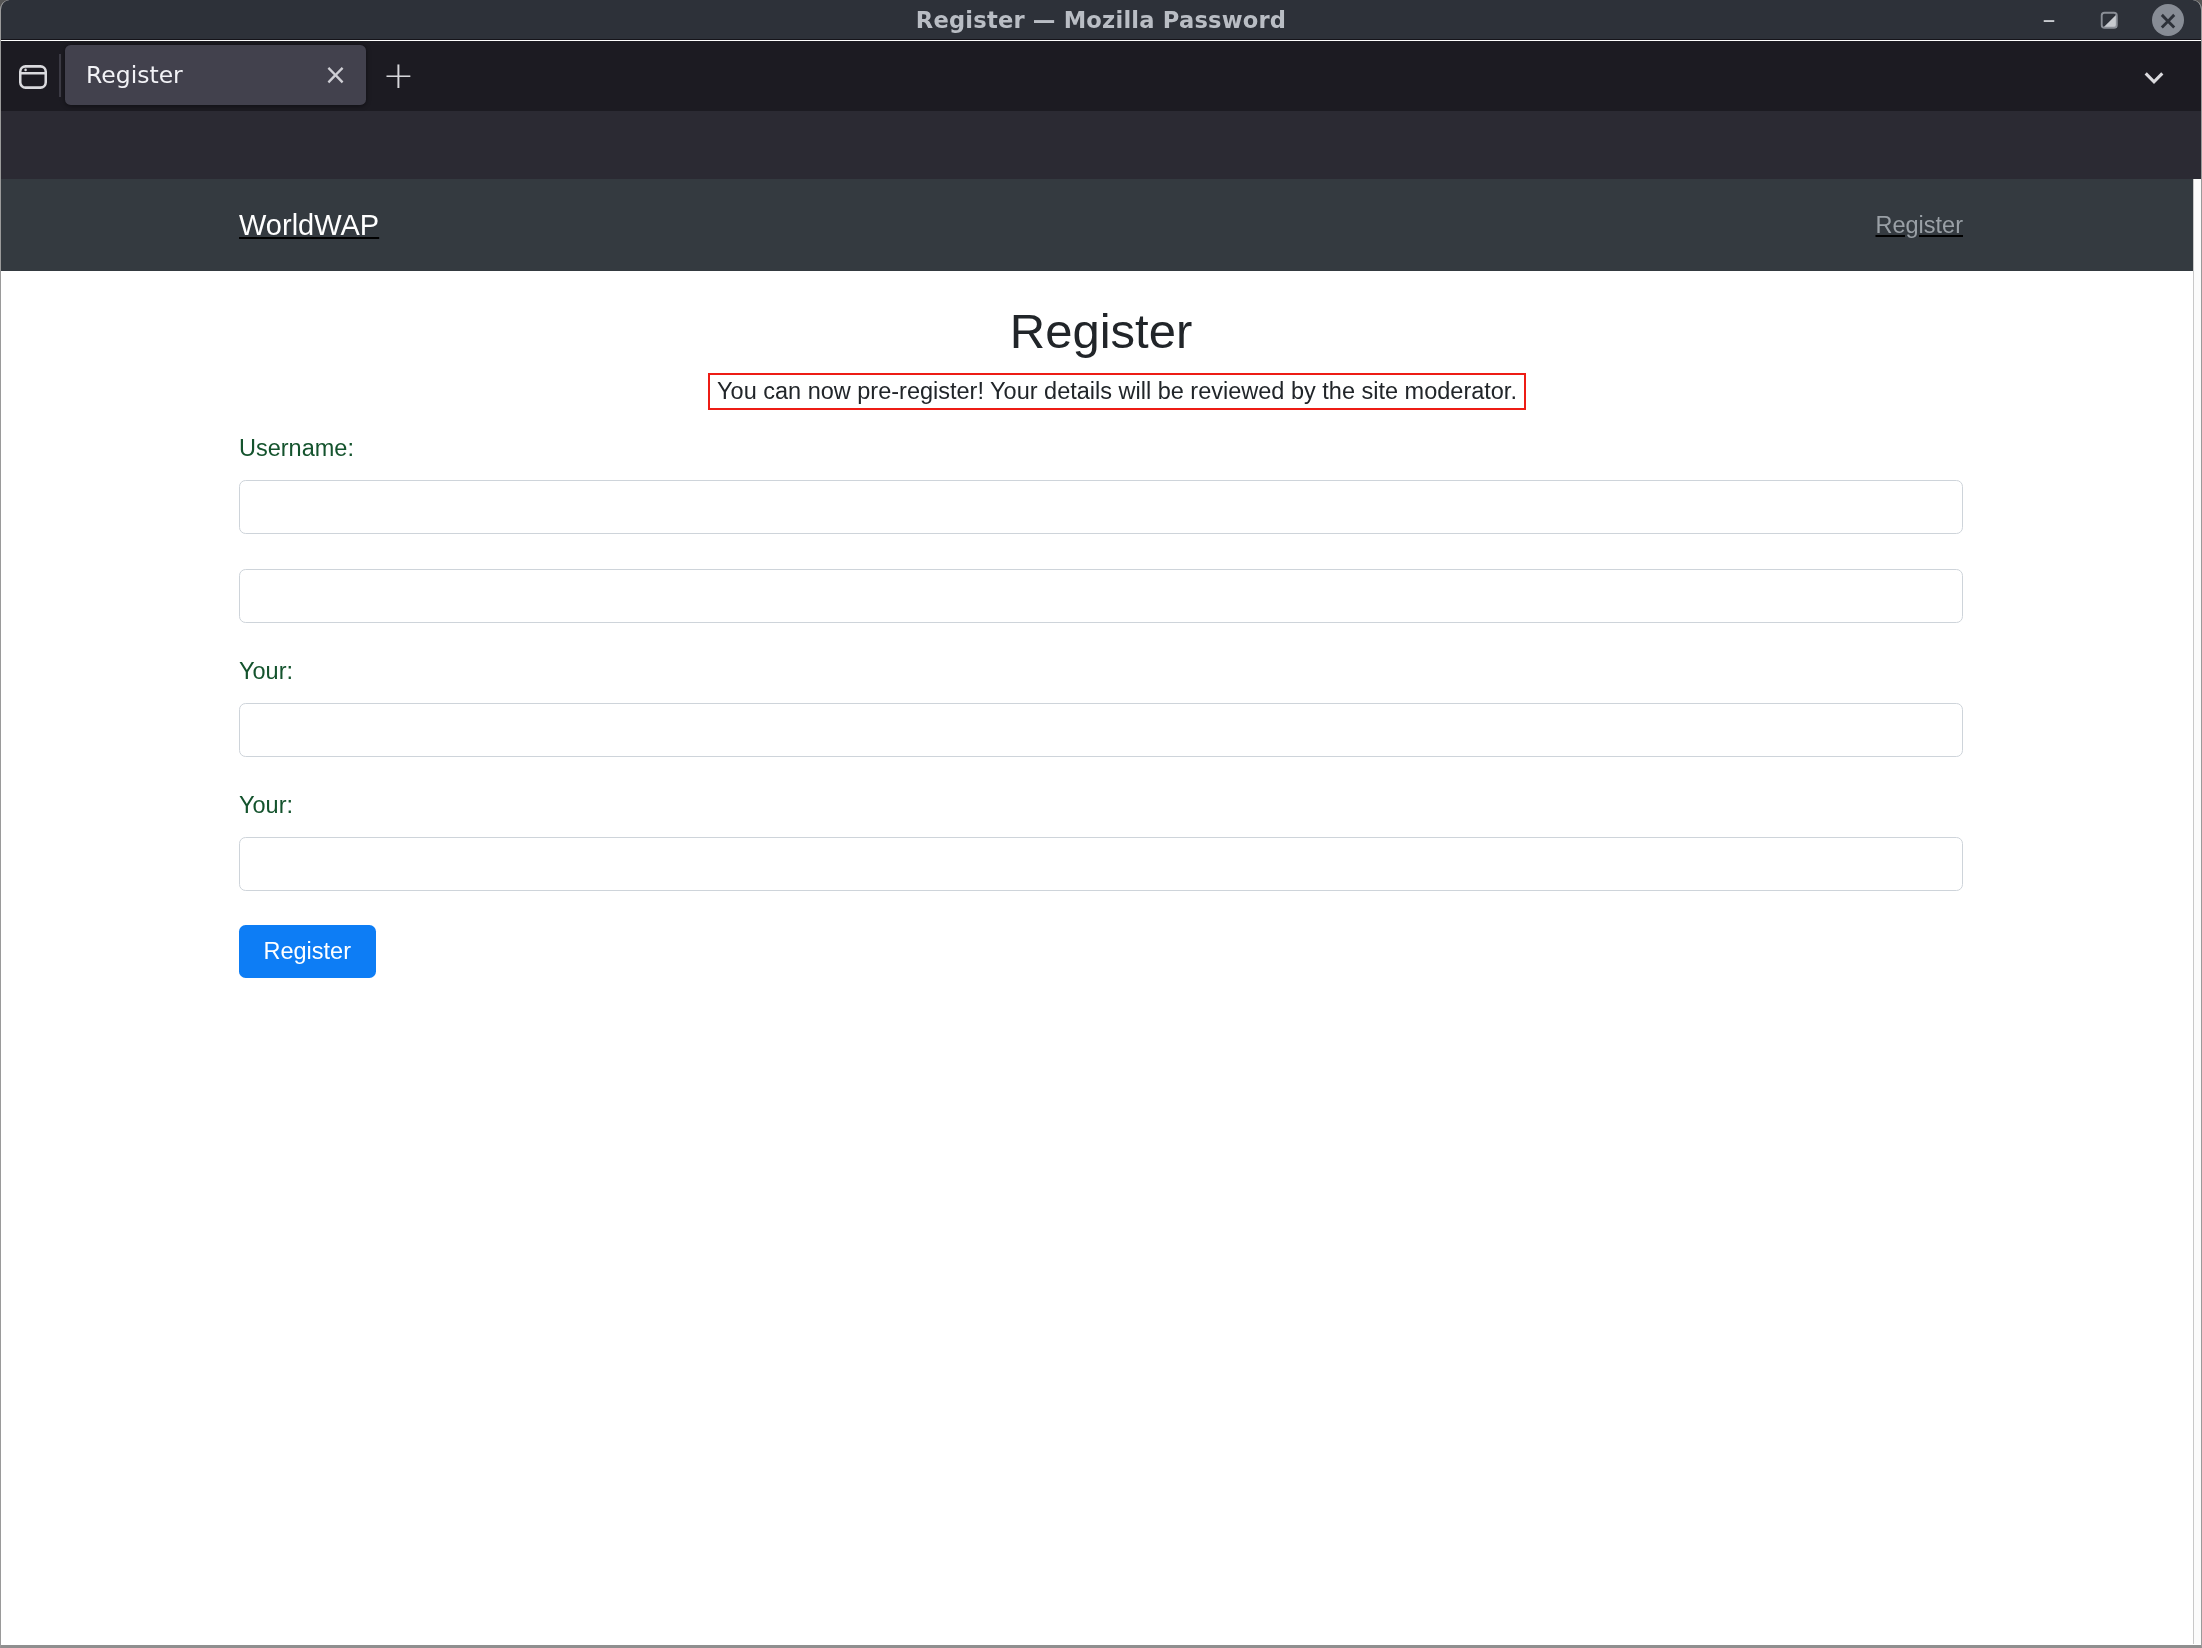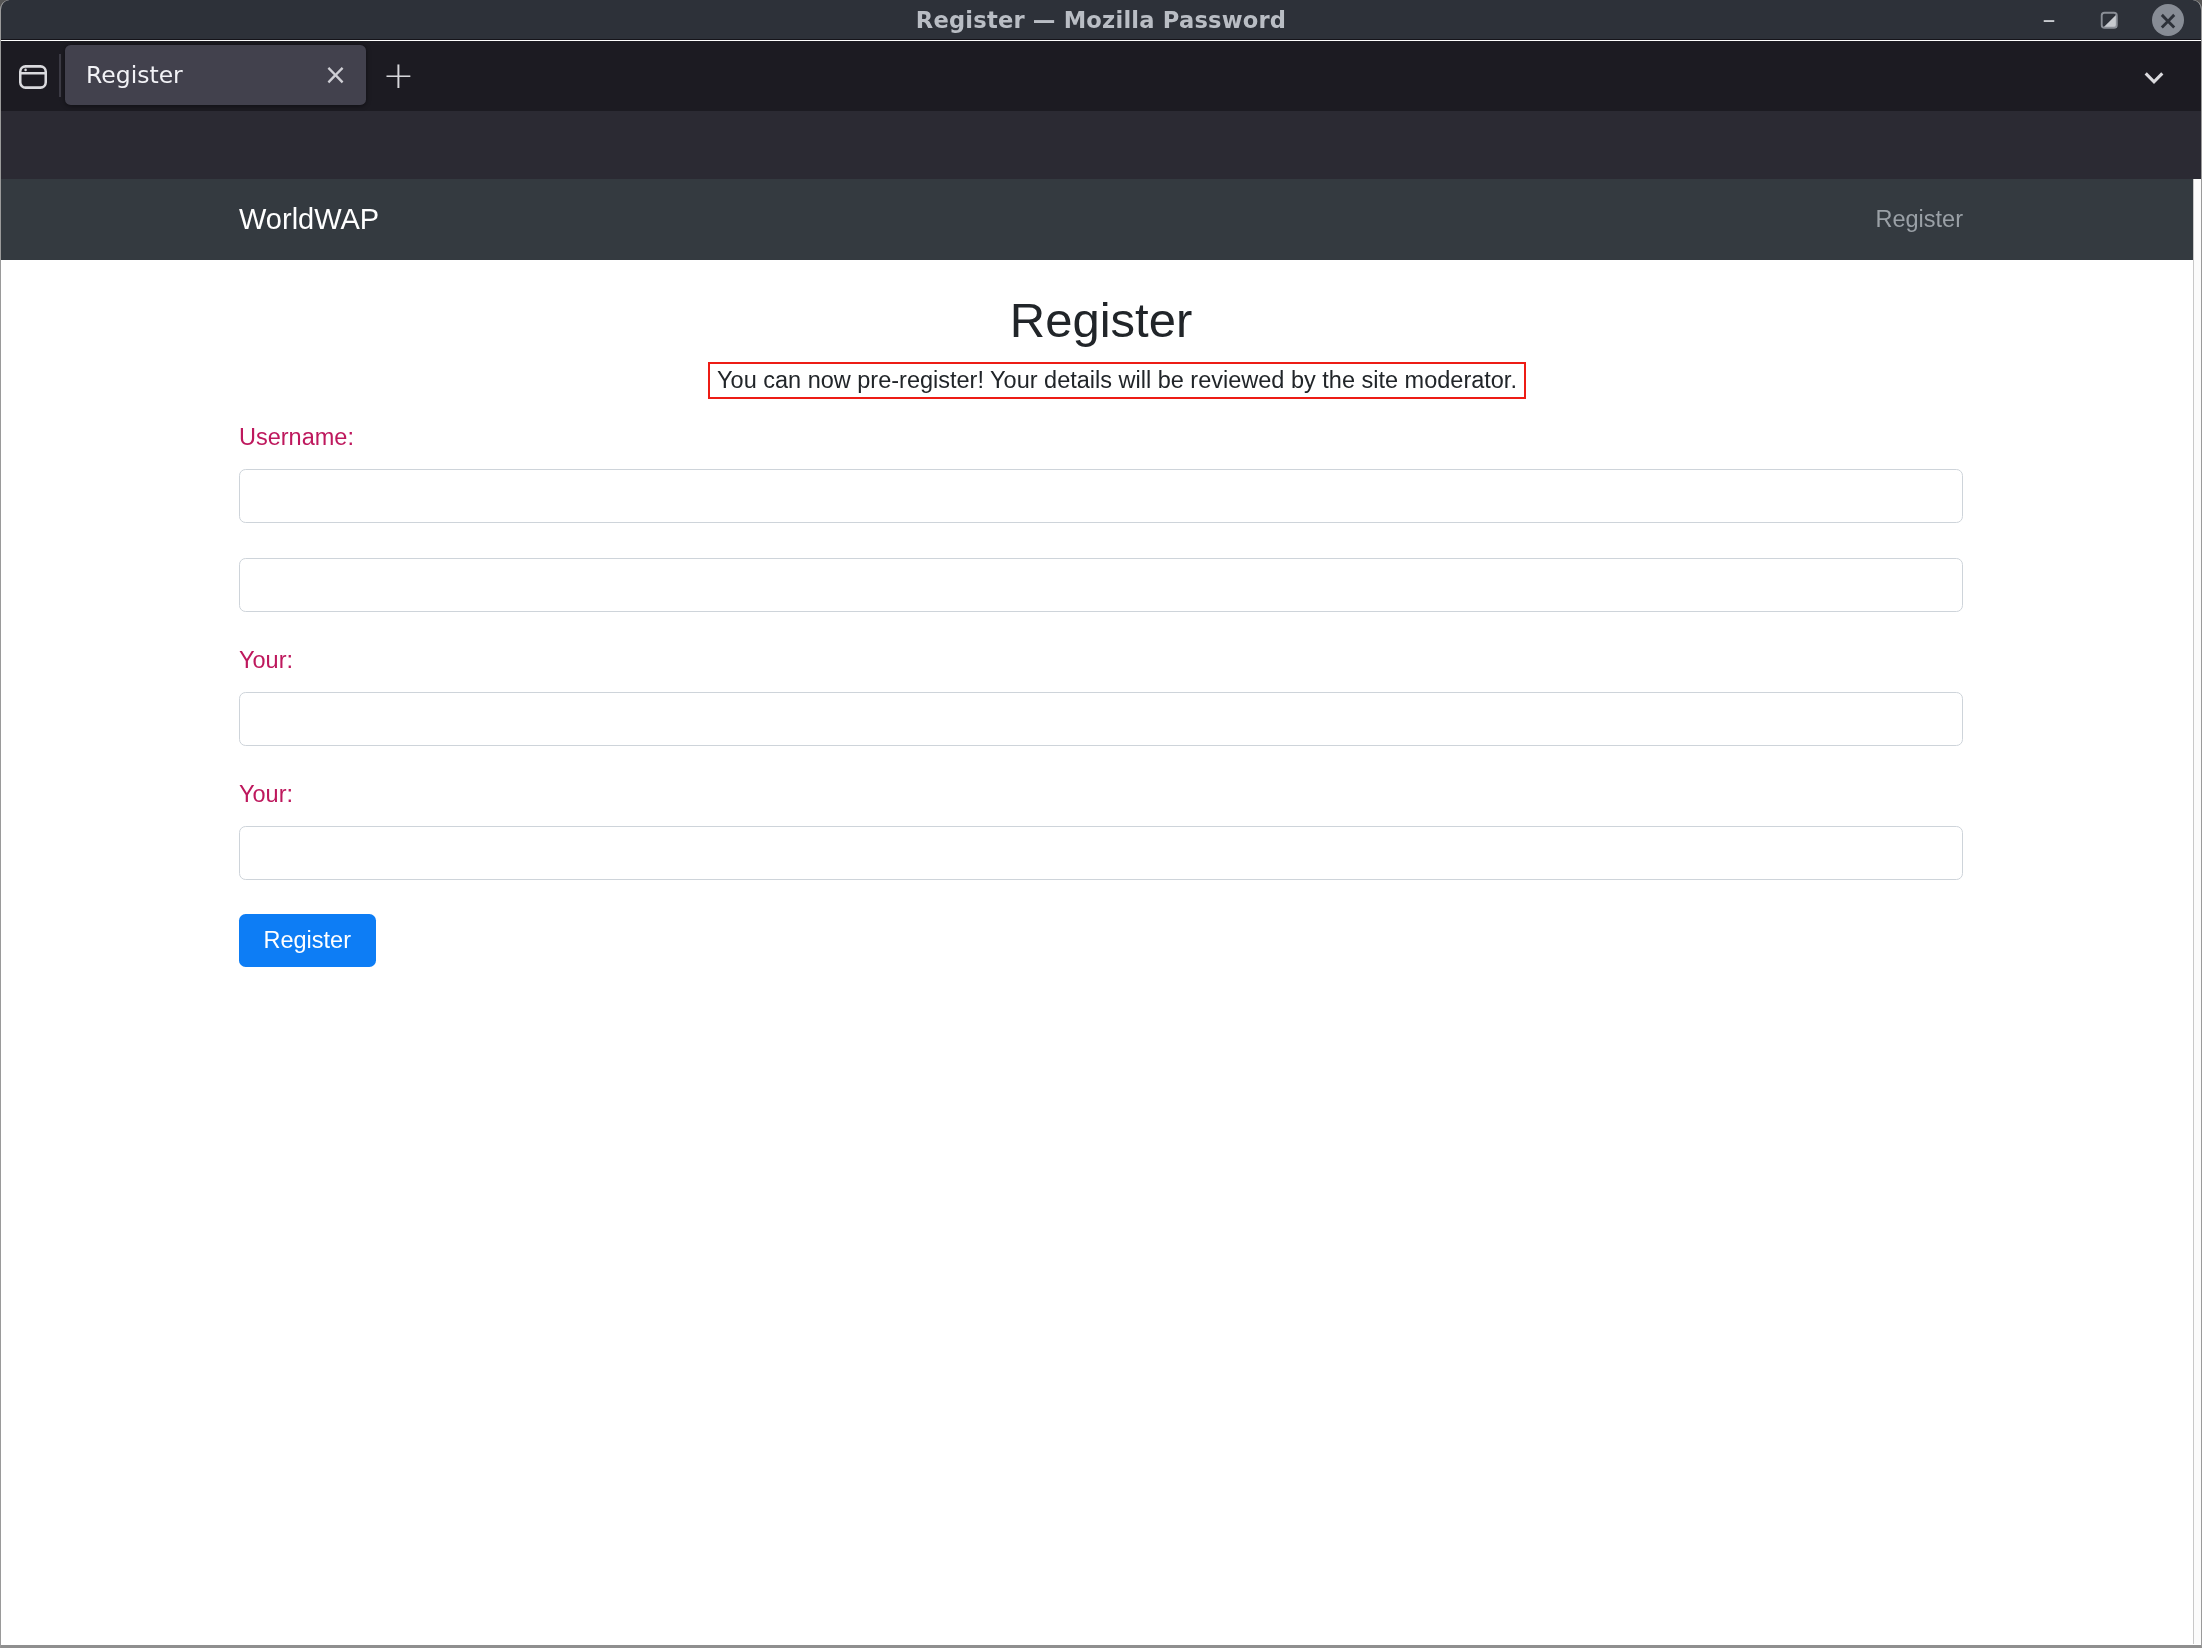--- a/index.html
+++ b/index.html
@@ -49,36 +49,36 @@
     background:#1c1b22; border-radius:7.5px; display:flex; align-items:center; padding:0 11.3px;
   }
   .url-text { font-size:24.5px; margin-left:13px; white-space:nowrap; }
   .url-domain { color:#fbfbfe; font-weight:bold; }
   .url-path { color:#9b9ba3; }
   .url-star { position:absolute; right:9.4px; top:8.5px; width:32px; height:32px; }
 
   
   .viewport { position:absolute; left:0; top:179px; width:100%; height:1465px; background:#ffffff; }
   .scroll-gutter { position:absolute; right:0; top:0; width:8.5px; height:100%; background:#fbfbfb; border-left:0.9px solid #c8c8c8; }
-  .site-header { width:100%; height:81px; background:#343a40; }
+  .site-header { width:100%; height:92px; background:#343a40;text-decoration:underline; }
   .container { width:1724px; margin:0 auto; }
   .site-header .container { height:100%; display:flex; align-items:center; justify-content:space-between; }
   .brand { color:#ffffff; font-size:29px; font-family:"Liberation Sans", sans-serif; }
   .header-link { color:#9aa0a6; font-size:23.5px; font-family:"Liberation Sans", sans-serif; text-decoration:none; }
 
   
   .content { font-family:"Liberation Sans", sans-serif; color:#212529; }
   .page-title { margin-top:32px; text-align:center; font-size:49px; font-weight:500; line-height:1.15; color:#212529; }
   .notice-wrap { margin-top:14px; text-align:center; }
   .notice {
     display:inline-block; border:2.8px solid #ed1c15; padding:2.8px 6.6px;
     font-size:23.5px; color:#212529; background:#fff;margin-left:32px;
   }
   .form-area { margin-top:25.4px; }
-  .field-label { display:block; font-size:23.5px; line-height:26px; margin-bottom:19px; color:#be185d; }
+  .field-label { display:block; font-size:23.5px; line-height:26px; margin-bottom:19px; color:#14532d; }
   .text-input {
     display:block; width:100%; height:54px; margin-bottom:35px;
     border:1.9px solid #ced4da; border-radius:6.6px; background:#fff;
     font-size:23.5px; padding:0 17px; color:#212529; outline:none;
   }
   .submit-btn {
     margin-top:-0.9px; height:53px; padding:0 24.5px;
     background:#0d7df5; color:#ffffff; border:none; border-radius:6.6px;
     font-size:23.5px; font-family:"Liberation Sans", sans-serif; cursor:pointer;
   }

